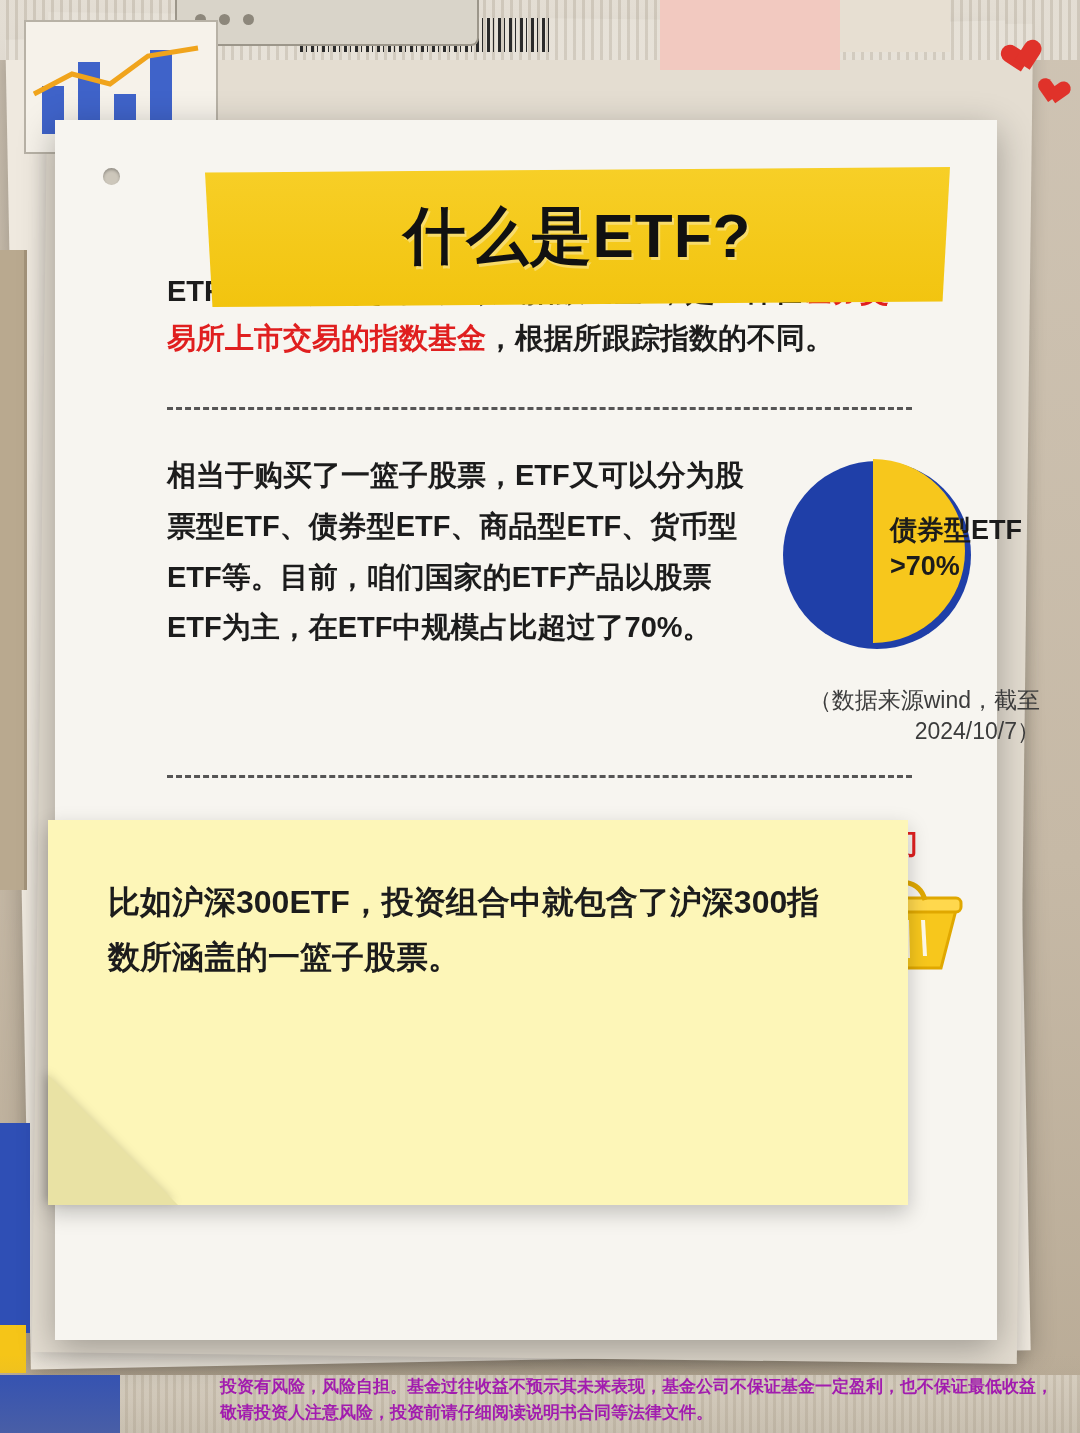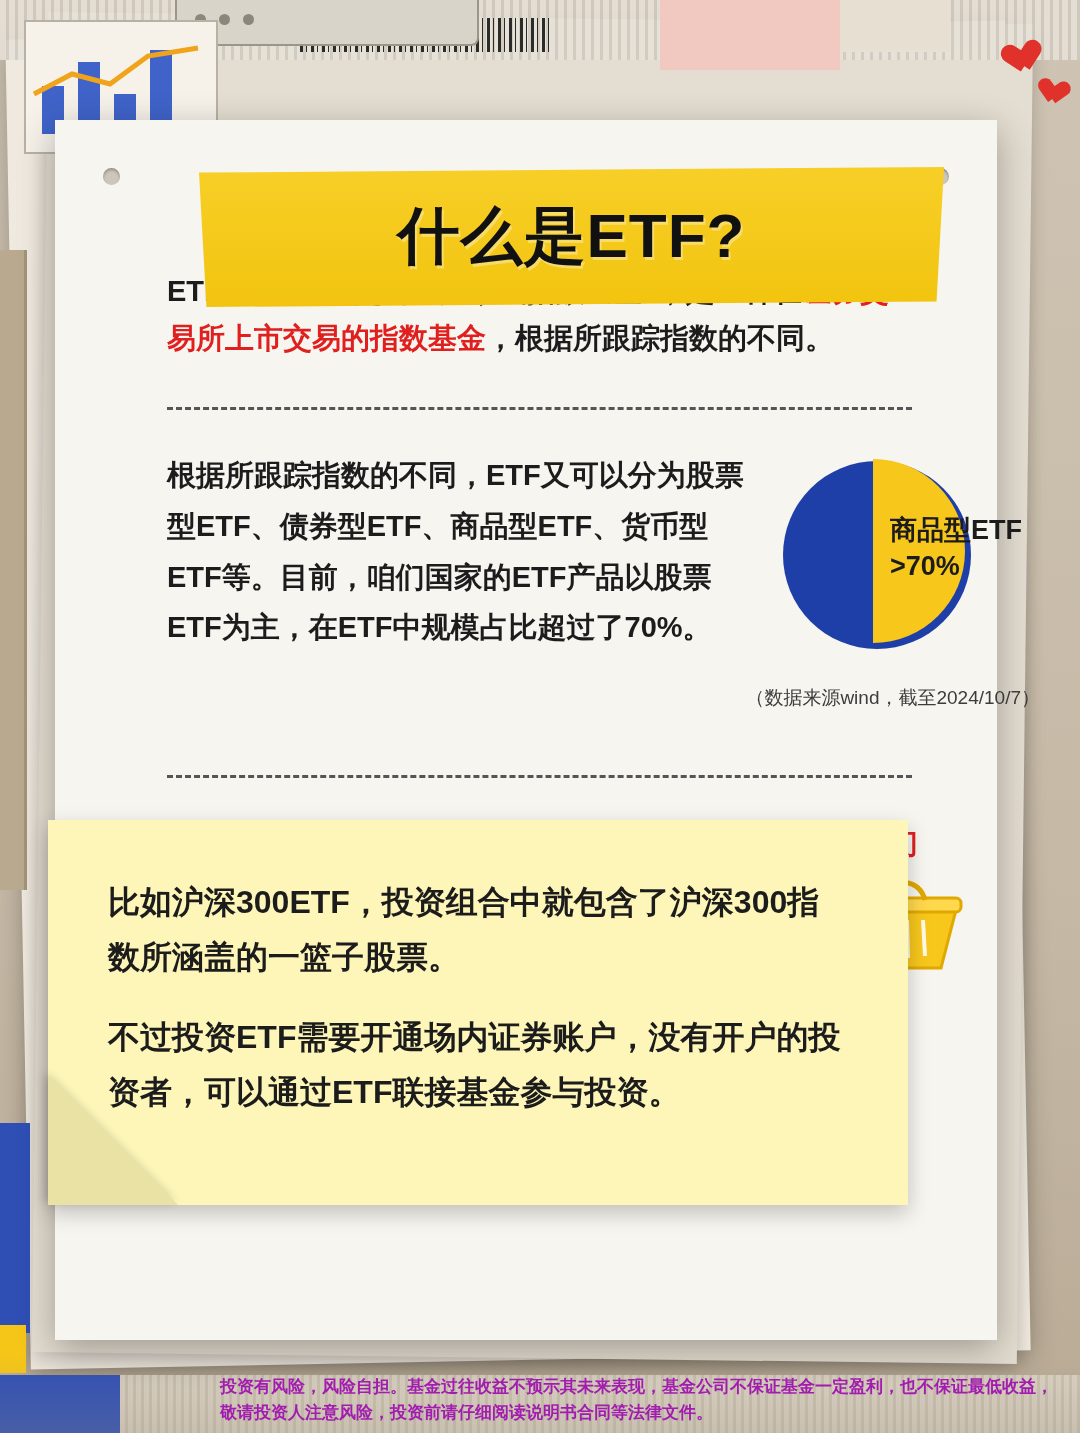--- a/index.html
+++ b/index.html
@@ -153,21 +153,21 @@
     background: #cdc7bb;
     box-shadow: inset 0 2px 3px rgba(0,0,0,.28);
     top: 48px;
   }
   .punch.l { left: 48px; }
   .punch.r { right: 48px; }
 
   
   .tape {
     position: absolute;
-    left: 144px; top: 47px;
+    left: 150px; top: 47px;
     width: 745px; height: 140px;
     background: linear-gradient(180deg,#f7cf27 0%, #f2c40f 100%);
     box-shadow: 0 7px 16px rgba(0,0,0,.28);
     clip-path: polygon(0% 4%, 100% 0%, 99% 96%, 1% 100%);
     z-index: 5;
   }
   .title {
     position: absolute;
     left: 0; right: 0; top: 27px;
     text-align: center;
@@ -223,21 +223,21 @@
     font-weight: 700;
     color: #1c1c1c;
     line-height: 1.35;
     text-align: left;
   }
   .source {
     position: absolute;
     left: 665px; top: 565px;
     width: 320px;
     text-align: right;
-    font-size: 19px;
+    font-size: 23px;
     color: #3c3c3c;
   }
 
   
   .swatch {
     position: absolute;
     left: 395px; top: 780px;
     width: 200px; height: 34px;
     background: #c2d3e8;
     opacity: .95;
@@ -353,32 +353,32 @@
   <div class="tape">
     <div class="title">什么是ETF?</div>
   </div>
 
   <div class="para p1">
     <span>ETF的全称是“交易型开放式指数基金”，是一种在</span><span class="red">证券交易所上市交易的指数基金</span><span>，根据所跟踪指数的不同。</span>
   </div>
 
   <div class="divider div1"></div>
 
-  <div class="para p2">根据所跟踪指数的不同，ETF又可以分为股票型ETF、债券型ETF、商品型ETF、货币型ETF等。目前，咱们国家的ETF产品以股票ETF为主，在ETF中规模占比超过了70%。</div>
+  <div class="para p2">相当于购买了一篮子股票，ETF又可以分为股票型ETF、债券型ETF、商品型ETF、货币型ETF等。目前，咱们国家的ETF产品以股票ETF为主，在ETF中规模占比超过了70%。</div>
 
   <div class="pie-wrap">
     <svg class="pie" viewBox="0 0 250 200">
 
       <circle cx="122" cy="100" r="94" fill="#1f3fa8"></circle>
 
       <path d="M118 96 L118 4 A92 92 0 1 1 118 188 Z" fill="#f7c71c"></path>
       <path d="M118 96 L210 96 A92 92 0 0 1 118 188 Z" fill="#f7c71c" opacity="0"></path>
     </svg>
     <div class="pie-label">
-      <div>商品型ETF</div>
+      <div>债券型ETF</div>
       <div>&gt;70%</div>
     </div>
   </div>
 
   <div class="source">（数据来源wind，截至2024/10/7）</div>
 
   <div class="divider div2"></div>
 
   <div class="para p3">
     <span>购买股票ETF，就</span><span class="red">相当于购买了一篮子股票，可以帮助我们分散个股投资的风险</span><span>。</span>
@@ -395,20 +395,19 @@
       <line x1="56" y1="40" x2="55" y2="78"></line>
       <line x1="72" y1="40" x2="73" y2="78"></line>
       <line x1="88" y1="40" x2="90" y2="76"></line>
     </g>
   </svg>
 
 </div>
 
 <div class="note">
   <div class="note-text nt1">比如沪深300ETF，投资组合中就包含了沪深300指数所涵盖的一篮子股票。</div>
-  <div class="note-text nt2">不过投资ETF需要开通场内证券账户，没有开户的投资者，可以通过ETF联接基金参与投资。</div>
   <div class="note-curl"></div>
 </div>
 
 <div class="footer-bottom-strip"></div>
 <div class="footer-blue"></div>
 <div class="footer-bar"></div>
 <div class="footer-text">投资有风险，风险自担。基金过往收益不预示其未来表现，基金公司不保证基金一定盈利，也不保证最低收益，敬请投资人注意风险，投资前请仔细阅读说明书合同等法律文件。</div>
 
 </body></html>

